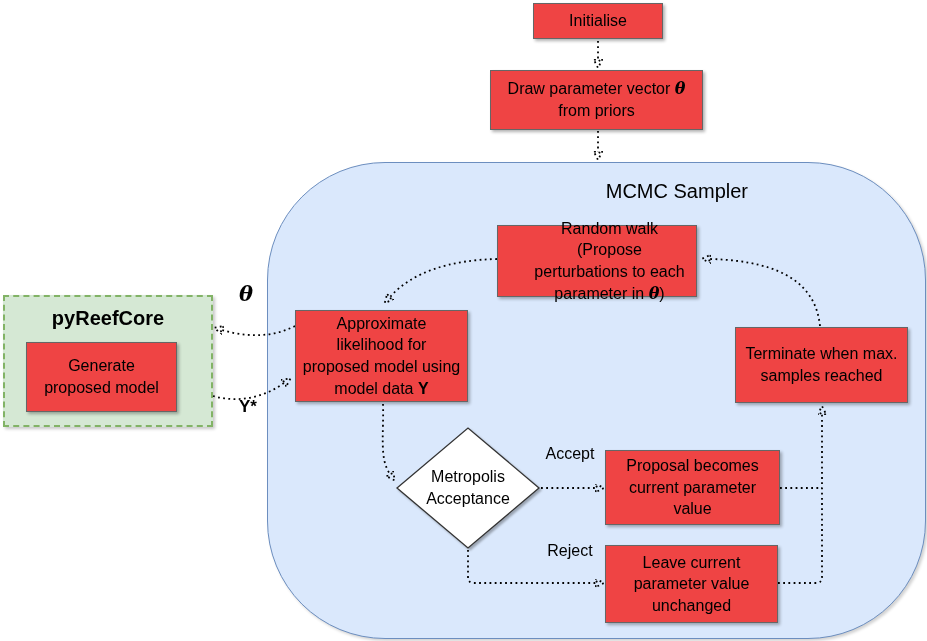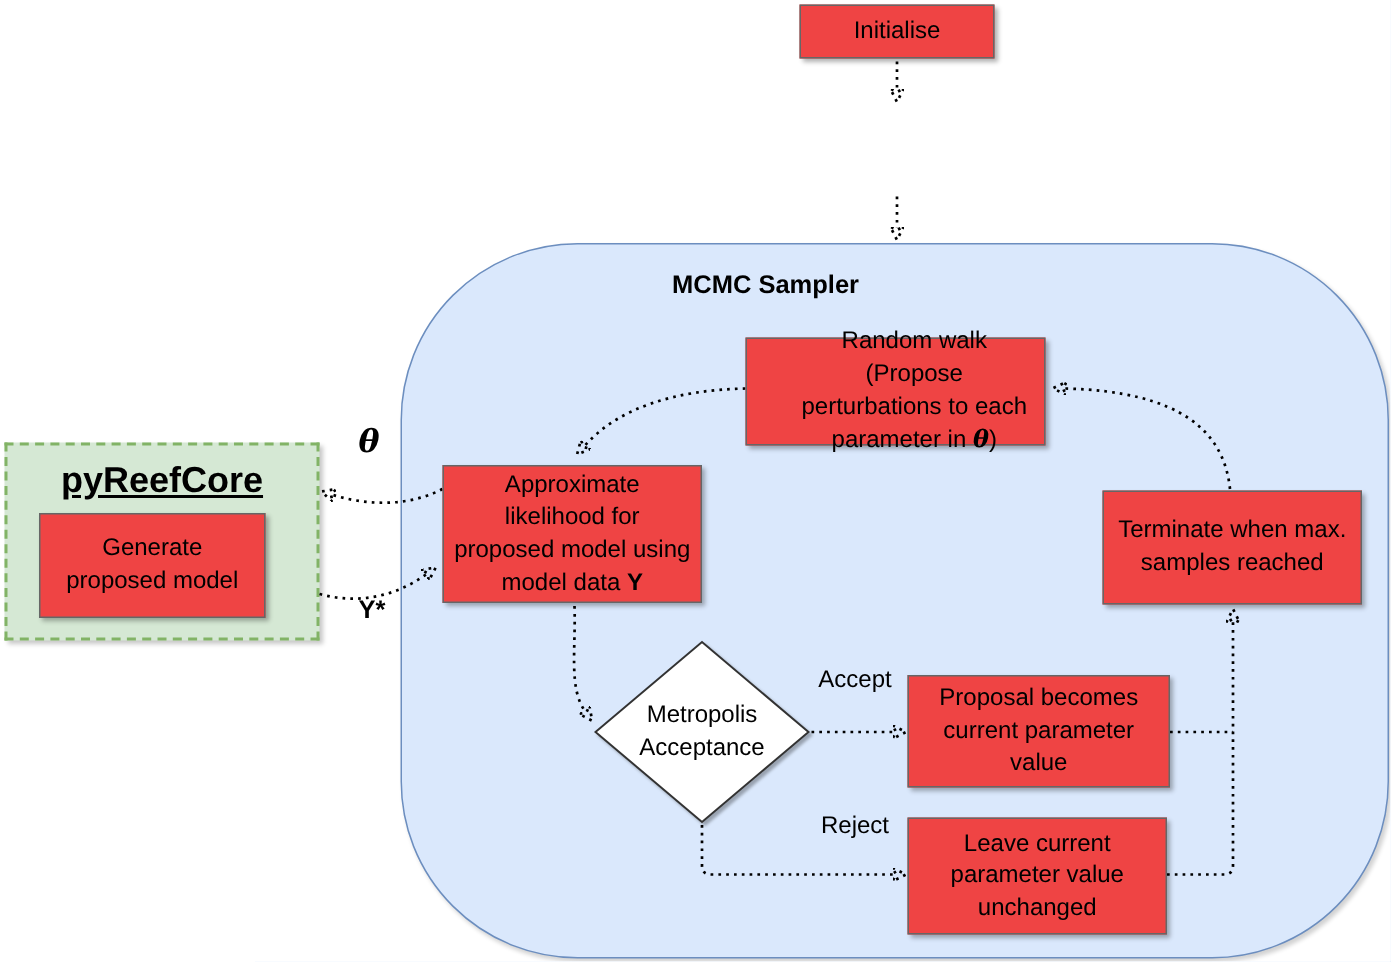--- a/index.html
+++ b/index.html
@@ -7,32 +7,32 @@
     position:relative;width:927px;height:641px;overflow:hidden;
     font-family:"Liberation Sans",sans-serif;color:#000;background:#ffffff;
   }
   
   .mcmc-region{
     position:absolute;left:267px;top:162px;width:657px;height:475px;
     background:#dae8fc;border:1px solid #6c8ebf;border-radius:118px;
     box-shadow:2px 2px 3px rgba(0,0,0,0.18);
   }
   .mcmc-title{
-    position:absolute;left:448px;top:180px;width:300px;text-align:left;
-    font-size:17px;font-weight:bold;
+    position:absolute;left:448px;top:180px;width:300px;text-align:right;
+    font-size:20px;font-weight:normal;
   }
   
   .pyreef-region{
     position:absolute;left:3px;top:295px;width:206px;height:128px;
     background:#d5e8d4;border:2px dashed #82b366;
     box-shadow:2px 2px 3px rgba(0,0,0,0.22);
   }
   .pyreef-title{
     position:absolute;left:0;top:10px;width:100%;text-align:center;
-    font-size:24px;font-weight:bold;text-decoration:underline;
+    font-size:20px;font-weight:bold;
   }
   
   .pbox{
     position:absolute;background:#ef4444;border:1px solid #666666;
     box-shadow:2px 2px 3px rgba(0,0,0,0.30);
     display:flex;align-items:center;justify-content:center;text-align:center;
     font-size:15px;line-height:1.35;padding:3px 6px;box-sizing:border-box;
   }
   .b-init{left:533px;top:3px;width:130px;height:36px;font-size:16px;}
   .b-draw{left:490px;top:70px;width:213px;height:60px;font-size:16px;}
@@ -91,20 +91,27 @@
     <path d="M778,583 L816,583 Q822,583 822,577 L822,414" marker-end="url(#arr)"></path>
     <path d="M820,326 C816,288 788,261 710,259" marker-end="url(#arr)"></path>
 
     <polygon points="397,488 468,428 539,488 468,548" fill="#ffffff" stroke="#333333" stroke-width="1.3" filter="url(#ds)"></polygon>
   </svg>
 
   <div class="pbox b-init">
     <span>Initialise</span>
   </div>
 
+  <div class="pbox b-draw">
+    <div>
+      <span>Draw parameter vector</span>
+      <span class="math">θ</span>
+      <div>from priors</div>
+    </div>
+  </div>
 
   <div class="pbox b-walk">
     <div>
       <span>Random walk (Propose perturbations to each parameter in</span>
       <span class="math">θ</span><span>)</span>
     </div>
   </div>
 
   <div class="pbox b-approx">
     <div>

